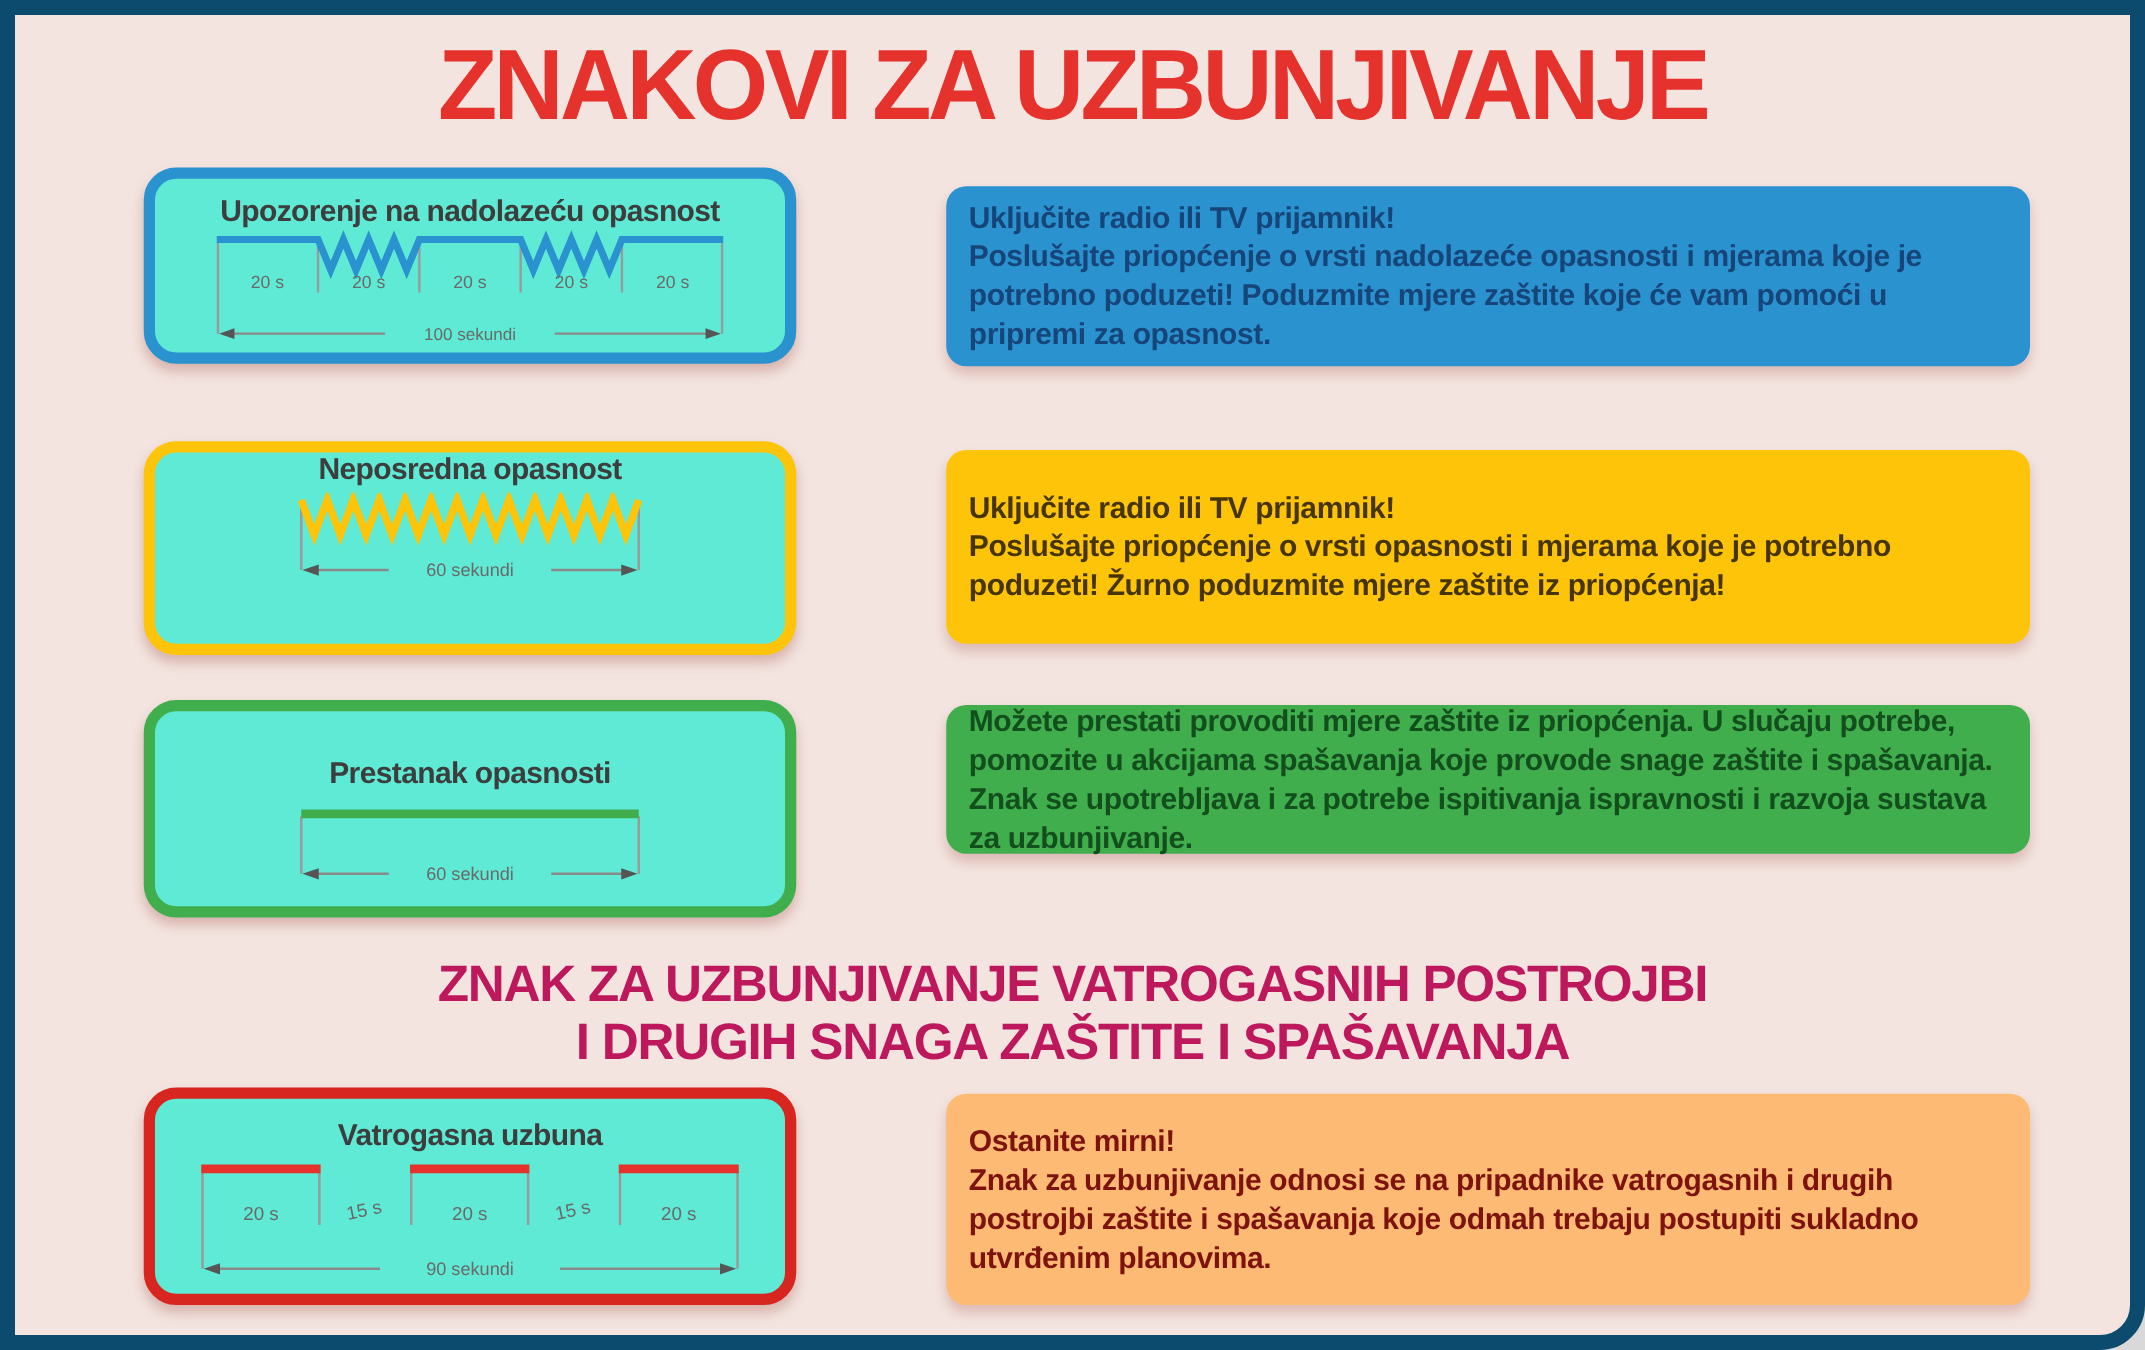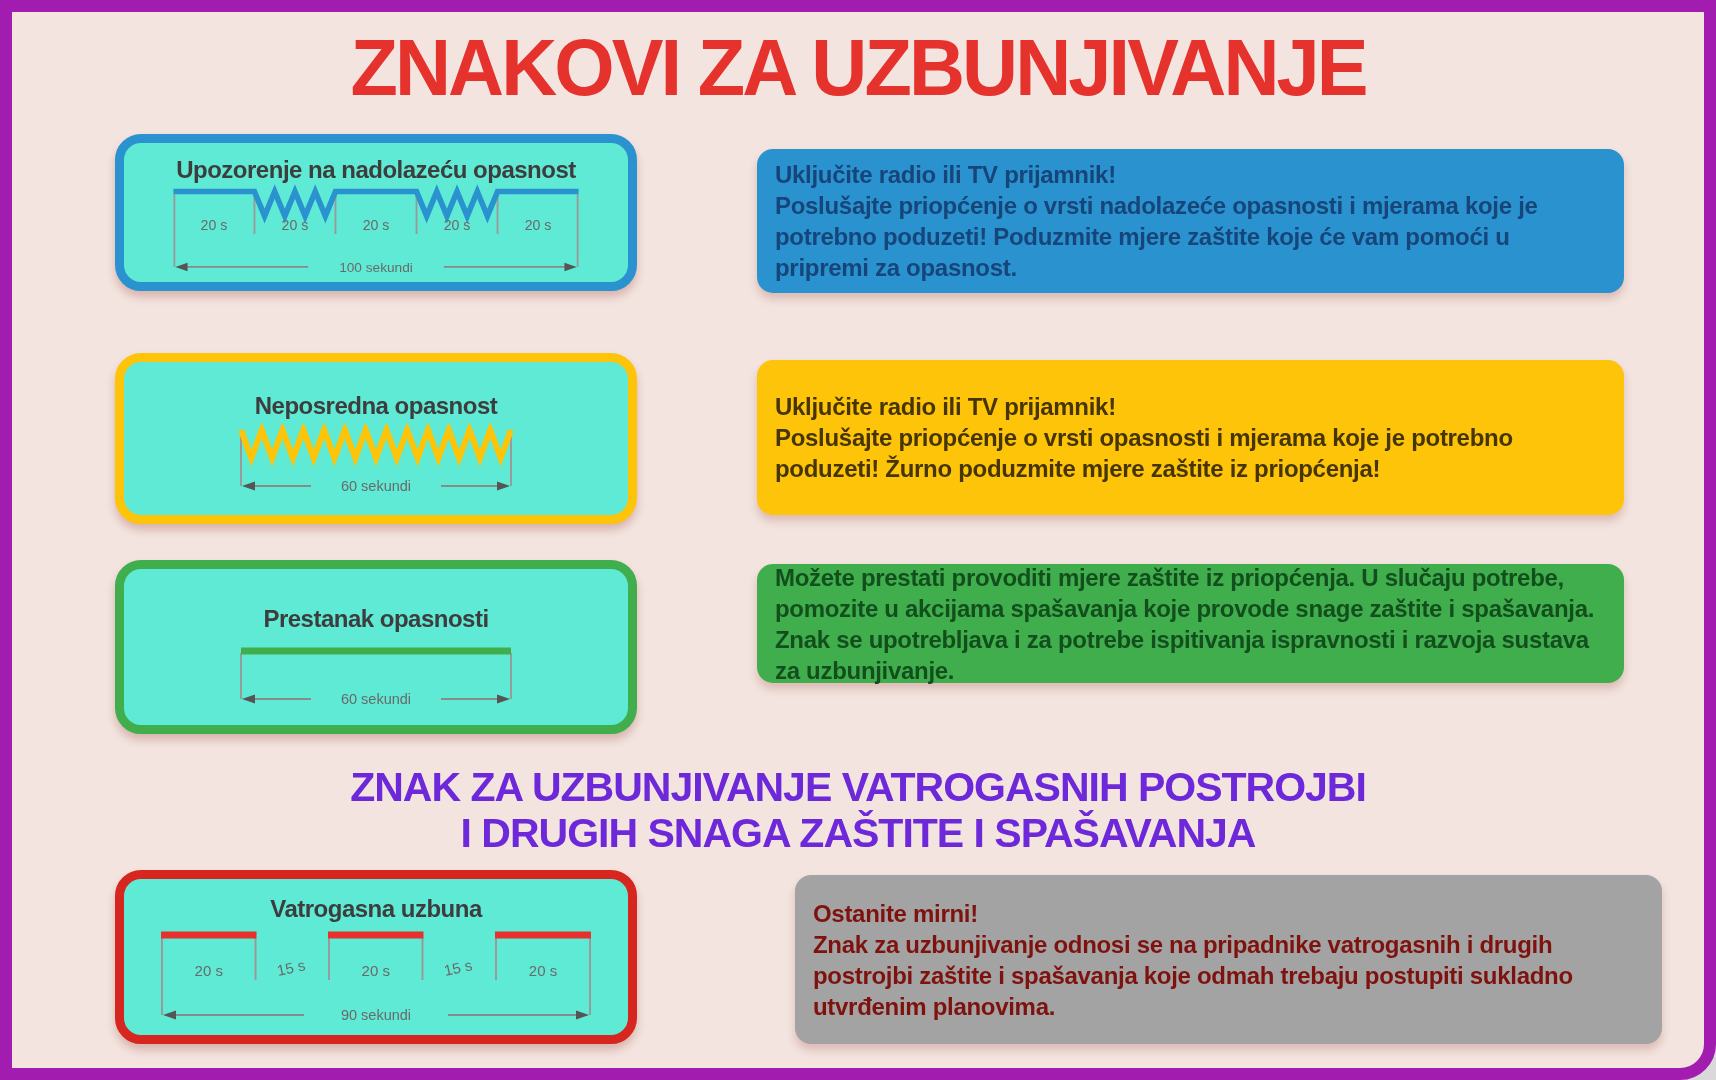--- a/index.html
+++ b/index.html
@@ -4,21 +4,21 @@
 <style>
   * { margin: 0; padding: 0; box-sizing: border-box; }
   html, body { background: #d9d9d9; }
   body { font-family: "Liberation Sans", sans-serif; }
 
   .poster {
     position: relative;
     width: 1716px;
     height: 1080px;
     background: #f3e4df;
-    border: 12px solid #a21caf;
+    border: 12px solid #0c4a6e;
     border-radius: 0 0 36px 0;
     overflow: hidden;
   }
 
   .poster-title {
     position: absolute;
     top: 10px; left: 0; right: 0;
     text-align: center;
     font-size: 80px;
     font-weight: bold;
@@ -45,21 +45,21 @@
   .card-red    { top: 858px; height: 174px; border: 9px solid #d7251f; }
 
   .card-title {
     font-weight: bold;
     font-size: 24px;
     color: #3d3d3d;
     letter-spacing: -0.5px;
     text-align: center;
   }
   .card-blue   .card-title { margin-top: 13px; }
-  .card-yellow .card-title { margin-top: 30px; }
+  .card-yellow .card-title { }
   .card-green  .card-title { margin-top: 36px; }
   .card-red    .card-title { margin-top: 16px; }
 
   .diagram { display: block; }
   .sig-lbl { font-size: 15px; fill: #6a6a6a; }
   .sig-total { font-size: 14.5px; fill: #6a6a6a; }
 
   
   .info {
     position: absolute;
@@ -74,30 +74,30 @@
   .info-text {
     white-space: pre-line;
     font-size: 24px;
     line-height: 31px;
     font-weight: bold;
     letter-spacing: -0.3px;
   }
   .info-blue   { top: 137px; height: 144px; background: #2b92d0; color: #164579; }
   .info-yellow { top: 348px; height: 155px; background: #fdc40a; color: #473500; }
   .info-green  { top: 552px; height: 119px; background: #41ae4e; color: #124f1d; }
-  .info-red    { top: 863px; height: 169px; background: #a3a3a3; color: #7e120e; margin-left: 38px; }
+  .info-red    { top: 863px; height: 169px; background: #fdba74; color: #7e120e; }
 
   .section-heading {
     position: absolute;
     top: 752px; left: 0; right: 0;
     text-align: center;
     font-size: 41px;
     line-height: 46px;
     font-weight: bold;
-    color: #6d28d9;
+    color: #be185d;
     letter-spacing: -1px;
   }
 </style>
 </head>
 <body>
 
 <div class="poster">
 
   <h1 class="poster-title">ZNAKOVI ZA UZBUNJIVANJE</h1>
 

